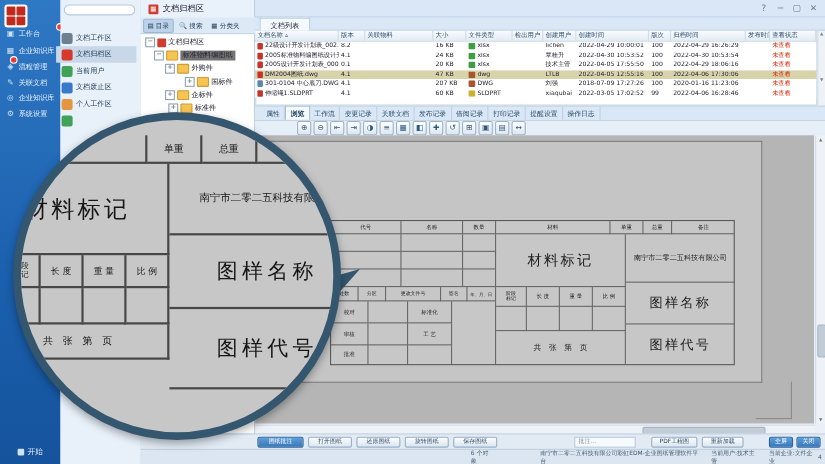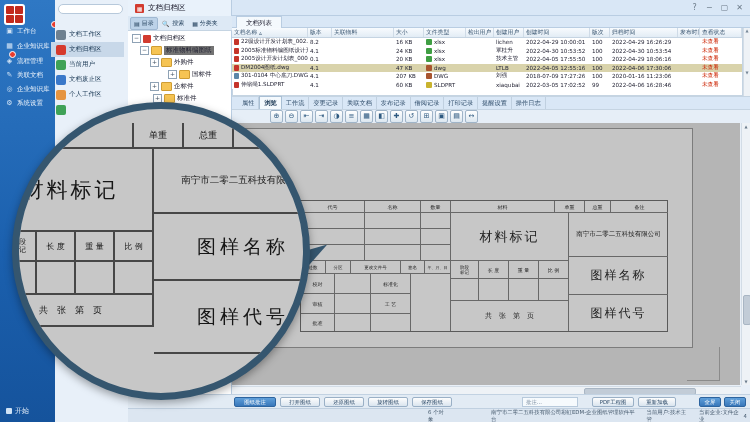--- a/index.html
+++ b/index.html
@@ -9,21 +9,21 @@
   
   .sidebar{left:0;top:0;width:55px;height:422px;background:linear-gradient(180deg,#2f78c4 0%,#1b60ae 60%,#15539c 100%);}
   .logo{position:absolute;left:4px;top:4px;width:21px;height:21px;background:#fff;border-radius:3px;
     display:grid;grid-template-columns:1fr 1fr;grid-template-rows:1fr 1fr;gap:1px;padding:2px;box-sizing:border-box;}
   .logo i{background:#c22a1e;border-radius:1px;}
   .side-item{position:absolute;left:0;width:55px;height:14px;display:flex;align-items:center;gap:3px;
     padding-left:5px;box-sizing:border-box;color:#eaf2fb;font-size:6.5px;cursor:default;}
   .side-ic{position:relative;width:9px;font-size:7px;line-height:9px;text-align:center;color:#cfe2f5;flex:none;}
   .badge{position:absolute;top:-3px;right:-3px;width:5px;height:5px;border-radius:50%;background:#e93c2e;border:1px solid #fff;}
   .start-row{position:absolute;left:0;top:404px;width:55px;height:14px;display:flex;align-items:center;gap:3px;
-    padding-left:6px;box-sizing:border-box;color:#eaf2fb;font-size:7px;}
+    padding-left:16px;box-sizing:border-box;color:#eaf2fb;font-size:7px;}
   .start-ic{width:6px;height:6px;background:#cfe2f5;border-radius:1px;flex:none;}
   
   .ws-panel{left:55px;top:0;width:73px;height:422px;background:#e8f0f9;border-right:1px solid #c2d3e4;}
   .ws-search{left:58px;top:4px;width:65px;height:10px;background:#fff;border:1px solid #b7c9db;border-radius:5px;box-sizing:border-box;}
   .ws-item{position:absolute;left:51px;width:73px;height:15px;display:flex;align-items:center;gap:3px;
     padding-left:5px;box-sizing:border-box;font-size:6.5px;color:#23405c;}
   .ws-item.sel{background:#c8d8e9;}
   .ws-ic{width:10px;height:10px;border-radius:2px;flex:none;display:flex;align-items:center;justify-content:center;
     color:#fff;font-size:6px;line-height:10px;}
   

